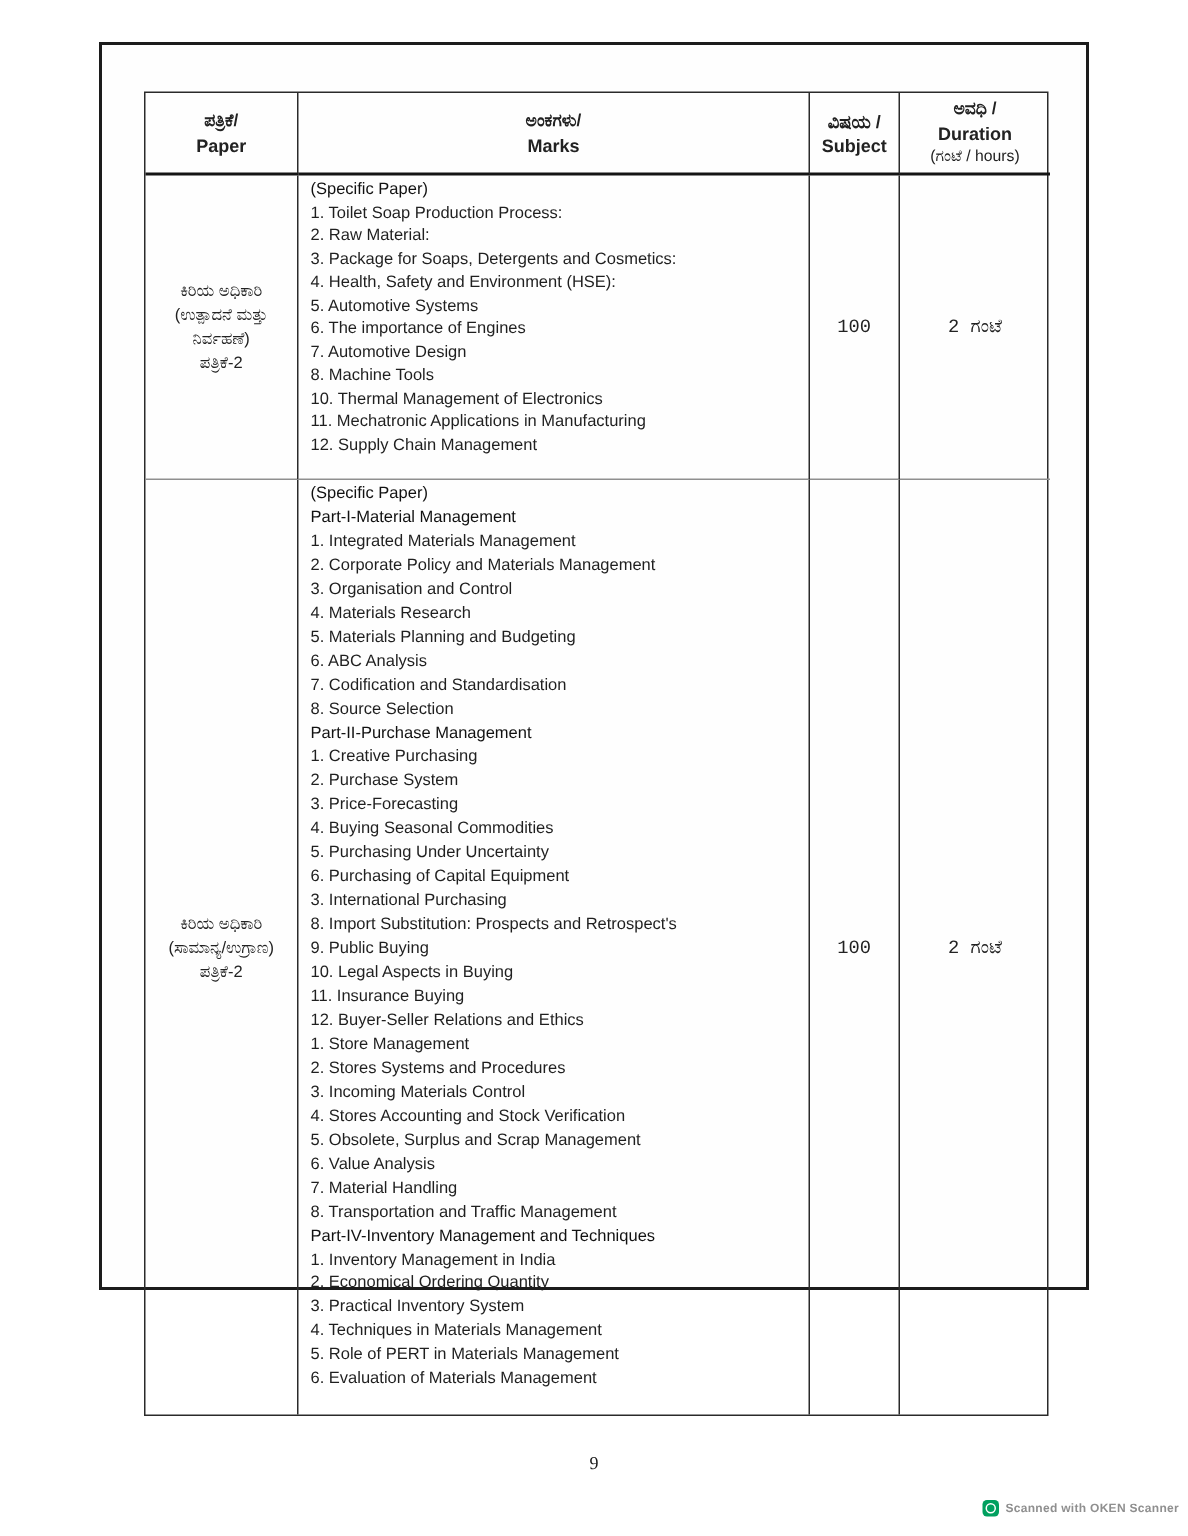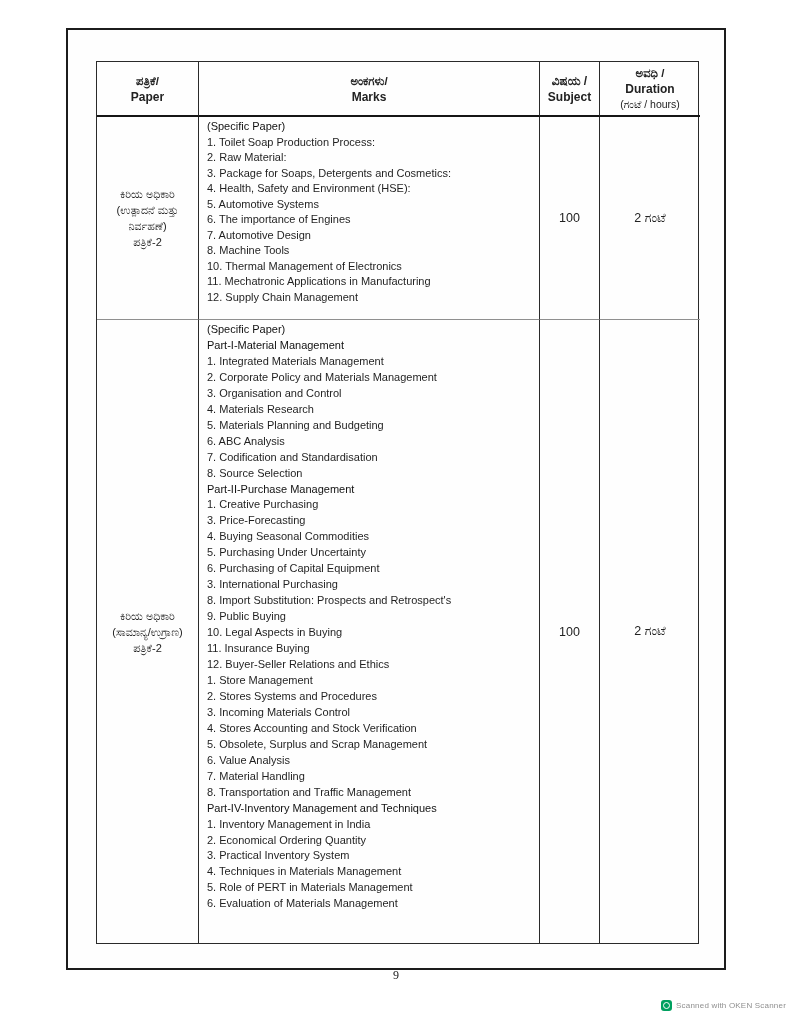--- a/index.html
+++ b/index.html
@@ -1,20 +1,20 @@
 <!DOCTYPE html>
 <html><head>
 <meta charset="utf-8">
 <style>
   * { margin: 0; padding: 0; box-sizing: border-box; }
   html, body { width: 792px; height: 1024px; background: #ffffff; overflow: hidden; }
   body { position: relative; font-family: "Liberation Sans", "DejaVu Sans", sans-serif; color: #222; }
 
   .page-frame {
-    position: absolute; left: 66px; top: 28px; width: 660px; height: 942px;
+    position: absolute; left: 66px; top: 28px; width: 660px; height: 832px;
     border: 2px solid #1c1c1c; background: #fefefe;
   }
 
   .tbl {
     position: absolute; left: 28px; top: 31px; 
     width: 603px;
     display: grid;
     grid-template-columns: 102px 341px 60px 100px;
     grid-template-rows: 55px 203px 623px;
     border: 1.5px solid #2a2a2a;
@@ -36,30 +36,30 @@
   .hdr .en { font-size: 12px; font-weight: bold; line-height: 16px; }
   .hdr .sub { font-size: 10.5px; font-weight: normal; line-height: 15px; }
 
   .paper-cell { font-size: 11px; line-height: 16px; }
   .subject-cell { padding: 2px 4px 0 8px; }
   .subject-line { font-size: 11px; color: #1f1f1f; white-space: nowrap; }
   .row1 .subject-line { line-height: 15.5px; }
   .row2 .subject-line { line-height: 15.95px; }
   .subject-line.bold { font-weight: normal; color: #111; }
 
-  .value { font-family: Liberation Sans, sans-serif; font-size: 12.5px; }
+  .value { font-family: Liberation Mono, monospace; font-size: 12.5px; }
 
   .page-number {
     position: absolute; left: 0; top: 968px; width: 792px; text-align: center;
     font-family: "Liberation Serif", "DejaVu Serif", serif; font-size: 12px; color: #1a1a1a;
   }
 
   .scan-badge {
     position: absolute; top: 1000px; right: 6px;
-    display: flex; align-items: center; gap: 4px;
+    display: flex; align-items: center; gap: 4px; font-weight: bold;
   }
   .scan-badge .icon {
     width: 11px; height: 11px; border-radius: 3px; background: #00a05f;
     display: inline-flex; align-items: center; justify-content: center;
   }
   .scan-badge .icon::after {
     content: ""; width: 5px; height: 5px; border-radius: 50%;
     border: 1.5px solid #ffffff;
   }
   .scan-badge .txt { font-size: 8px; color: #8f8f8f; letter-spacing: 0.2px; }
@@ -137,20 +137,21 @@
         <div class="subject-line">1. Integrated Materials Management</div>
         <div class="subject-line">2. Corporate Policy and Materials Management</div>
         <div class="subject-line">3. Organisation and Control</div>
         <div class="subject-line">4. Materials Research</div>
         <div class="subject-line">5. Materials Planning and Budgeting</div>
         <div class="subject-line">6. ABC Analysis</div>
         <div class="subject-line">7. Codification and Standardisation</div>
         <div class="subject-line">8. Source Selection</div>
         <div class="subject-line bold">Part-II-Purchase Management</div>
         <div class="subject-line">1. Creative Purchasing</div>
+        <div class="subject-line">2. Purchase System</div>
         <div class="subject-line">3. Price-Forecasting</div>
         <div class="subject-line">4. Buying Seasonal Commodities</div>
         <div class="subject-line">5. Purchasing Under Uncertainty</div>
         <div class="subject-line">6. Purchasing of Capital Equipment</div>
         <div class="subject-line">3. International Purchasing</div>
         <div class="subject-line">8. Import Substitution: Prospects and Retrospect's</div>
         <div class="subject-line">9. Public Buying</div>
         <div class="subject-line">10. Legal Aspects in Buying</div>
         <div class="subject-line">11. Insurance Buying</div>
         <div class="subject-line">12. Buyer-Seller Relations and Ethics</div>

